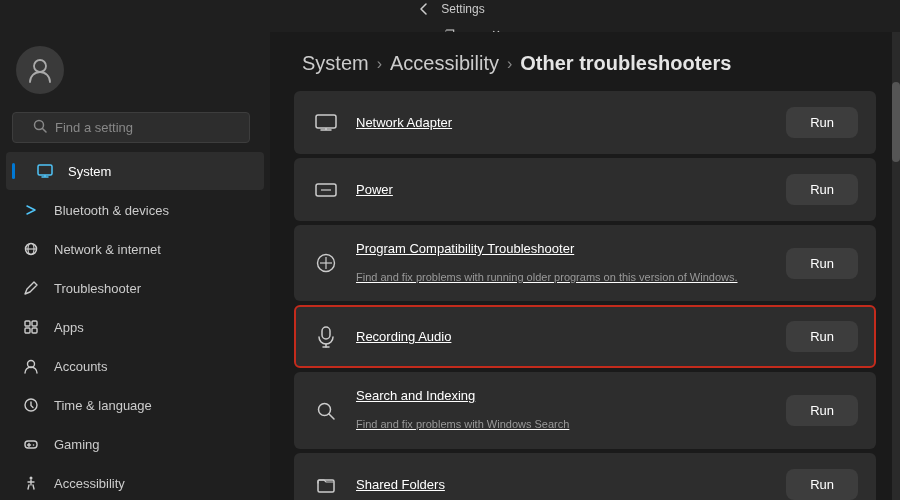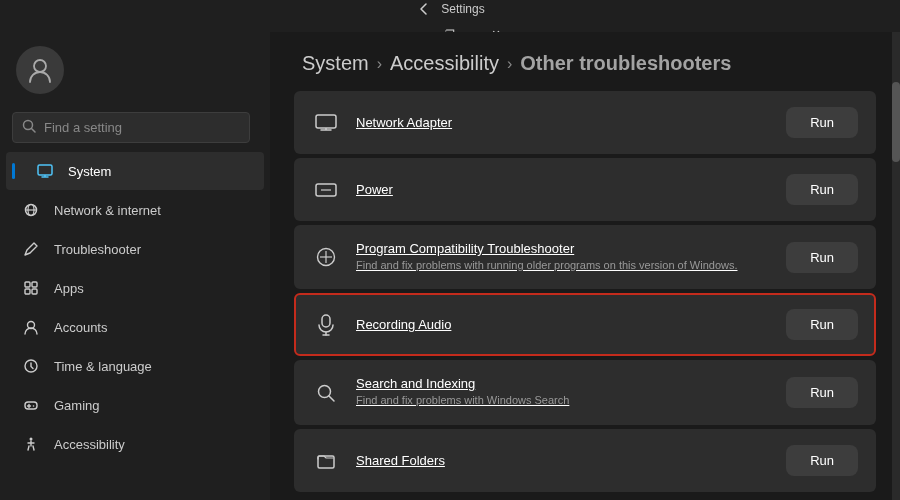--- a/index.html
+++ b/index.html
@@ -95,21 +95,21 @@
     }
     .avatar svg { color: #ccc; }
 
     .search-box {
       margin: 4px 20px 8px 12px;
       background: #2d2d2d;
       border: 1px solid #3d3d3d;
       border-radius: 4px;
       display: flex;
       align-items: center;
-      padding: 6px 9px;
+      padding: 6px 20px;
       gap: 8px;
     }
     .search-box input {
       background: transparent;
       border: none;
       outline: none;
       color: #ccc;
       font-size: 13px;
       width: 100%;
     }
@@ -166,21 +166,21 @@
       display: flex;
       align-items: center;
       gap: 8px;
     }
     .breadcrumb-link {
       color: #ccc;
       cursor: pointer;
     }
     .breadcrumb-sep { color: #888; font-size: 16px; }
     .breadcrumb-current {
-      color: #a3a3a3;
+      color: #e5e5e5;
       font-weight: 600;
     }
 
     
     .content::-webkit-scrollbar { width: 8px; }
     .content::-webkit-scrollbar-track { background: #1a1a1a; }
     .content::-webkit-scrollbar-thumb { background: #444; border-radius: 4px; }
 
     
     .troubleshooter-list {
@@ -216,21 +216,21 @@
       text-decoration: underline;
     }
     .item-title {
       font-size: 13px;
       color: #fff;
       font-weight: 400;
     }
     .item-desc {
       font-size: 11px;
       color: #999;
-      margin-top: 2px;
+      margin-top: 14px;
       line-height: 1.4;
     }
     .run-btn {
       background: #3d3d3d;
       border: none;
       border-radius: 8px;
       color: #fff;
       padding: 8px 24px;
       font-size: 13px;
       cursor: pointer;
@@ -306,20 +306,28 @@
         <div class="nav-icon">
           <svg width="16" height="16" viewBox="0 0 16 16" fill="none">
             <rect x="1" y="2" width="14" height="10" rx="1.5" stroke="#4fc3f7" stroke-width="1.5"></rect>
             <line x1="5" y1="14" x2="11" y2="14" stroke="#4fc3f7" stroke-width="1.5" stroke-linecap="round"></line>
             <line x1="8" y1="12" x2="8" y2="14" stroke="#4fc3f7" stroke-width="1.5"></line>
           </svg>
         </div>
         <span>System</span>
       </div>
 
+      <div class="nav-item">
+        <div class="nav-icon">
+          <svg width="14" height="16" viewBox="0 0 14 16" fill="none">
+            <path d="M3 4l8 4-8 4M3 12l8-4" stroke="#4fc3f7" stroke-width="1.5" stroke-linecap="round" stroke-linejoin="round"></path>
+          </svg>
+        </div>
+        <span>Bluetooth &amp; devices</span>
+      </div>
 
       <div class="nav-item">
         <div class="nav-icon">
           <svg width="16" height="14" viewBox="0 0 16 14" fill="none">
             <circle cx="8" cy="7" r="5.5" stroke="#ccc" stroke-width="1.5"></circle>
             <ellipse cx="8" cy="7" rx="3" ry="5.5" stroke="#ccc" stroke-width="1.2"></ellipse>
             <line x1="2.5" y1="7" x2="13.5" y2="7" stroke="#ccc" stroke-width="1.2"></line>
           </svg>
         </div>
         <span>Network &amp; internet</span>

